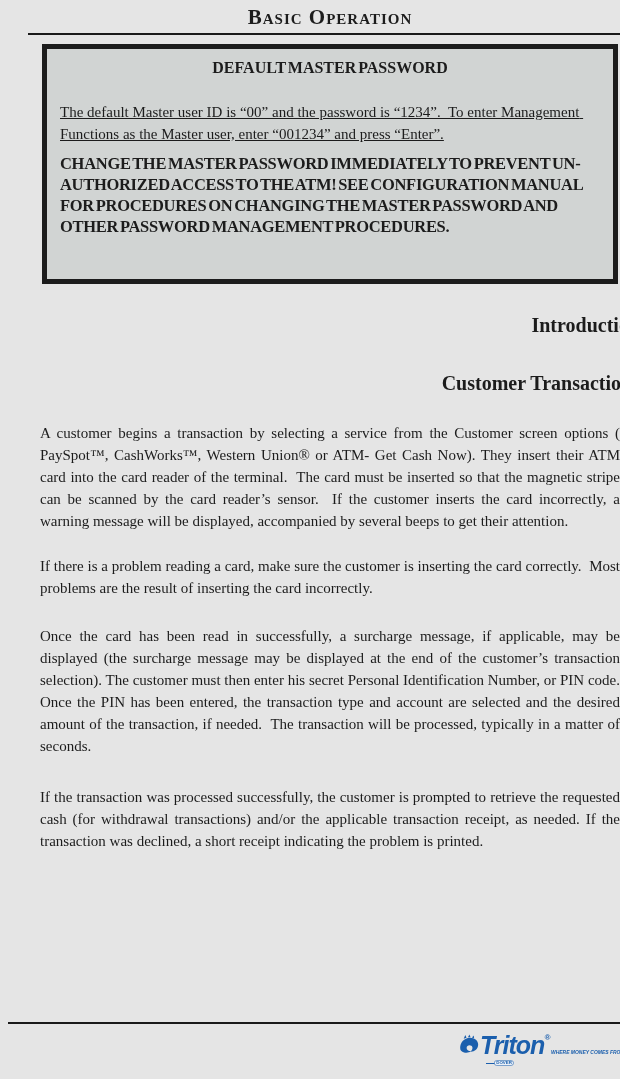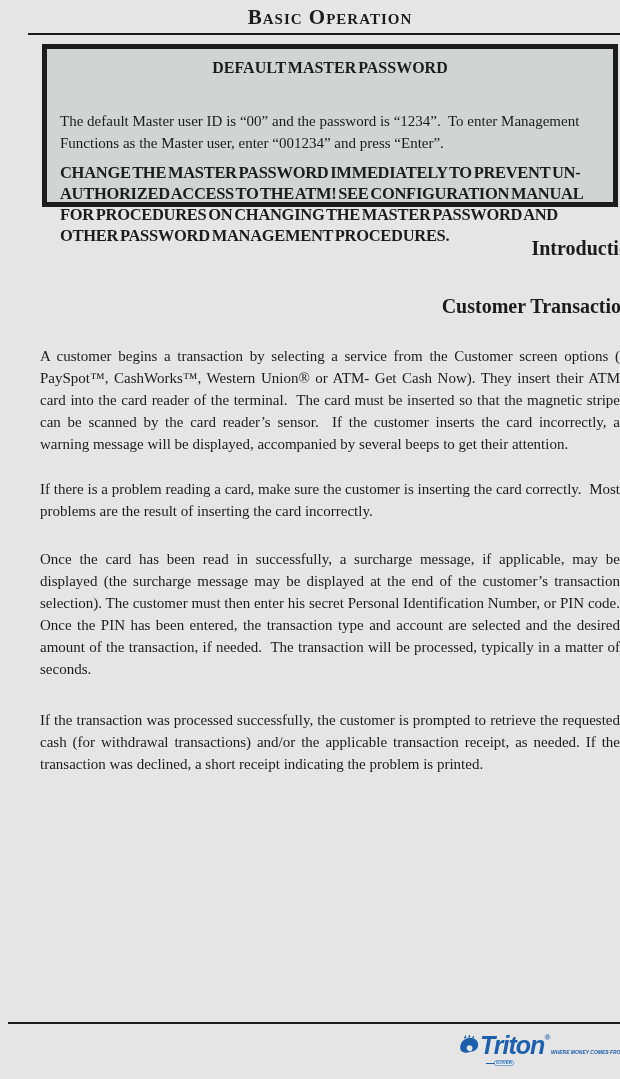--- a/index.html
+++ b/index.html
@@ -9,28 +9,28 @@
     font-family:"Liberation Serif", serif;
     padding-left:20px;
   }
   .header-title {
     padding-top:5px; text-align:center;
     font-variant:small-caps; font-weight:bold; font-size:21px; letter-spacing:1px;
   }
   .header-rule { border:none; border-top:2px solid #1a1a1a; margin:3px 8px 0 8px; }
 
   .password-box {
-    box-sizing:border-box; margin:9px 22px 0 22px; height:163px;
+    box-sizing:border-box; margin:9px 22px 0 22px; height:240px;
     border:5px solid #1c1c1c; background:#d1d4d3; padding:10px 13px 12px 13px;
   }
   .password-box-title {
     text-align:center; font-weight:bold; font-size:16px; word-spacing:-2px;
   }
   .password-box-body {
-    margin-top:33px; font-size:15px; line-height:22px; white-space:pre-wrap;
+    margin-top:24px; font-size:15px; line-height:22px; white-space:pre-wrap;text-decoration:underline;
   }
   .password-box-warning {
     margin-top:8px; font-weight:bold; font-size:16.5px; line-height:21px;
     word-spacing:-2px; letter-spacing:-0.3px; white-space:pre-wrap;
   }
 
   .body-para {
     margin:0 20px; font-size:15px; line-height:22px;
     text-align:justify; white-space:pre-wrap;
   }

